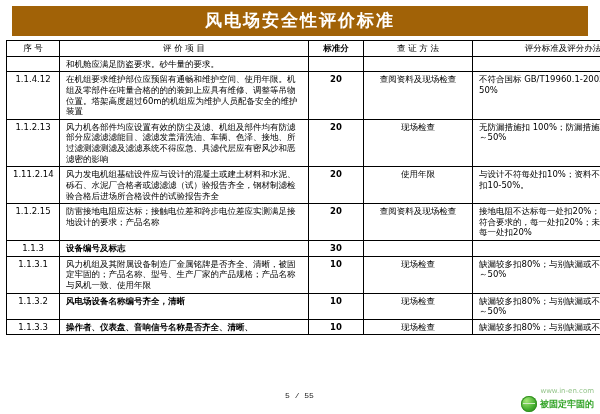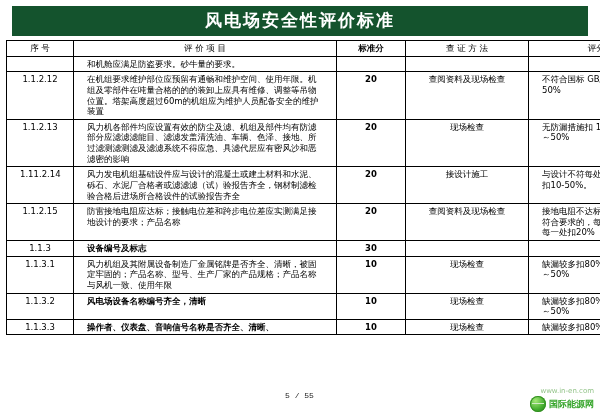--- a/index.html
+++ b/index.html
@@ -11,41 +11,41 @@
     position:relative;
     overflow:hidden;
   }
   .page{
     position:relative;
     width:600px;height:414px;
     box-sizing:border-box;
     padding:4px 6px 0 6px;
   }
   .title-bar{
-    background:#14532d;
+    background:#a16207;
     color:#fff;
     text-align:center;
     font-size:17px;
     font-weight:bold;
     letter-spacing:2px;
     padding:3px 0 4px 0;
     margin:2px 6px 4px 6px;
     font-family:"DejaVu Sans", sans-serif;
   }
   table.doc{
     border-collapse:collapse;
     width:586px;
     margin:0 auto;
     table-layout:fixed;
   }
   table.doc td,table.doc th{
     border:1px solid #000;
     font-size:8.5px;
     line-height:1.25;
-    padding:2px 13px;
+    padding:2px 6px;
     vertical-align:top;
     font-family:"DejaVu Sans", sans-serif;
   }
   thead td{
     text-align:center;
     vertical-align:middle;
     font-size:9.5px;
     padding:3px 2px;
   }
   .c-no{width:40px;text-align:center;vertical-align:middle;}
@@ -108,38 +108,38 @@
     </thead>
     <tbody>
       <tr>
         <td class="c-no"></td>
         <td class="c-item">和机舱应满足防盗要求。砂牛量的要求。</td>
         <td class="c-score"></td>
         <td class="c-method"></td>
         <td class="c-rule"></td>
       </tr>
       <tr>
-        <td class="c-no">1.1.2.12</td>
+        <td class="c-no">1.1.4.12</td>
         <td class="c-item">在机组要求维护部位应预留有通畅和维护空间、使用年限。机组及零部件在吨量合格的的的装卸上应具有维修、调整等吊物位置。塔架高度超过60m的机组应为维护人员配备安全的维护装置</td>
         <td class="c-score">20</td>
         <td class="c-method">查阅资料及现场检查</td>
         <td class="c-rule">不符合国标 GB/T19960.1-2005 要求的扣50%</td>
       </tr>
       <tr>
         <td class="c-no">1.1.2.13</td>
         <td class="c-item">风力机各部件均应设置有效的防尘及滤、机组及部件均有防滤部分应滤滤滤能目、滤滤发盖清洗油、车辆、色泽、接地、所过滤测滤测滤及滤滤系统不得应急、具滤代层应有密风沙和恶滤密的影响</td>
         <td class="c-score">20</td>
         <td class="c-method">现场检查</td>
         <td class="c-rule">无防漏措施扣 100%；防漏措施不齐全扣20～50%</td>
       </tr>
       <tr>
         <td class="c-no">1.11.2.14</td>
         <td class="c-item">风力发电机组基础设件应与设计的混凝土或建土材料和水泥、砾石、水泥厂合格者或滤滤滤（试）验报告齐全，钢材制滤检验合格后进场所合格设件的试验报告齐全</td>
         <td class="c-score">20</td>
-        <td class="c-method">接设计施工</td>
+        <td class="c-method">使用年限</td>
         <td class="c-rule">与设计不符每处扣10%；资料不齐全视情况扣10-50%。</td>
       </tr>
       <tr>
         <td class="c-no">1.1.2.15</td>
         <td class="c-item">防雷接地电阻应达标；接触电位差和跨步电位差应实测满足接地设计的要求；产品名称</td>
         <td class="c-score">20</td>
         <td class="c-method">查阅资料及现场检查</td>
         <td class="c-rule">接地电阻不达标每一处扣20%；接触电阻不符合要求的，每一处扣20%；未按设计施工每一处扣20%</td>
       </tr>
       <tr>
@@ -171,16 +171,16 @@
         <td class="c-rule">缺漏较多扣80%；与别缺漏或不整清晰扣</td>
       </tr>
     </tbody>
   </table>
 
   <div class="footer">5 / 55</div>
 
   <div class="wm">
     <span class="wm-url">www.in-en.com</span>
     <span class="globe"></span>
-    <span class="wm-text">国际能源网</span>
+    <span class="wm-text">被固定牢固的</span>
   </div>
 
 </div>
 
 </body></html>

